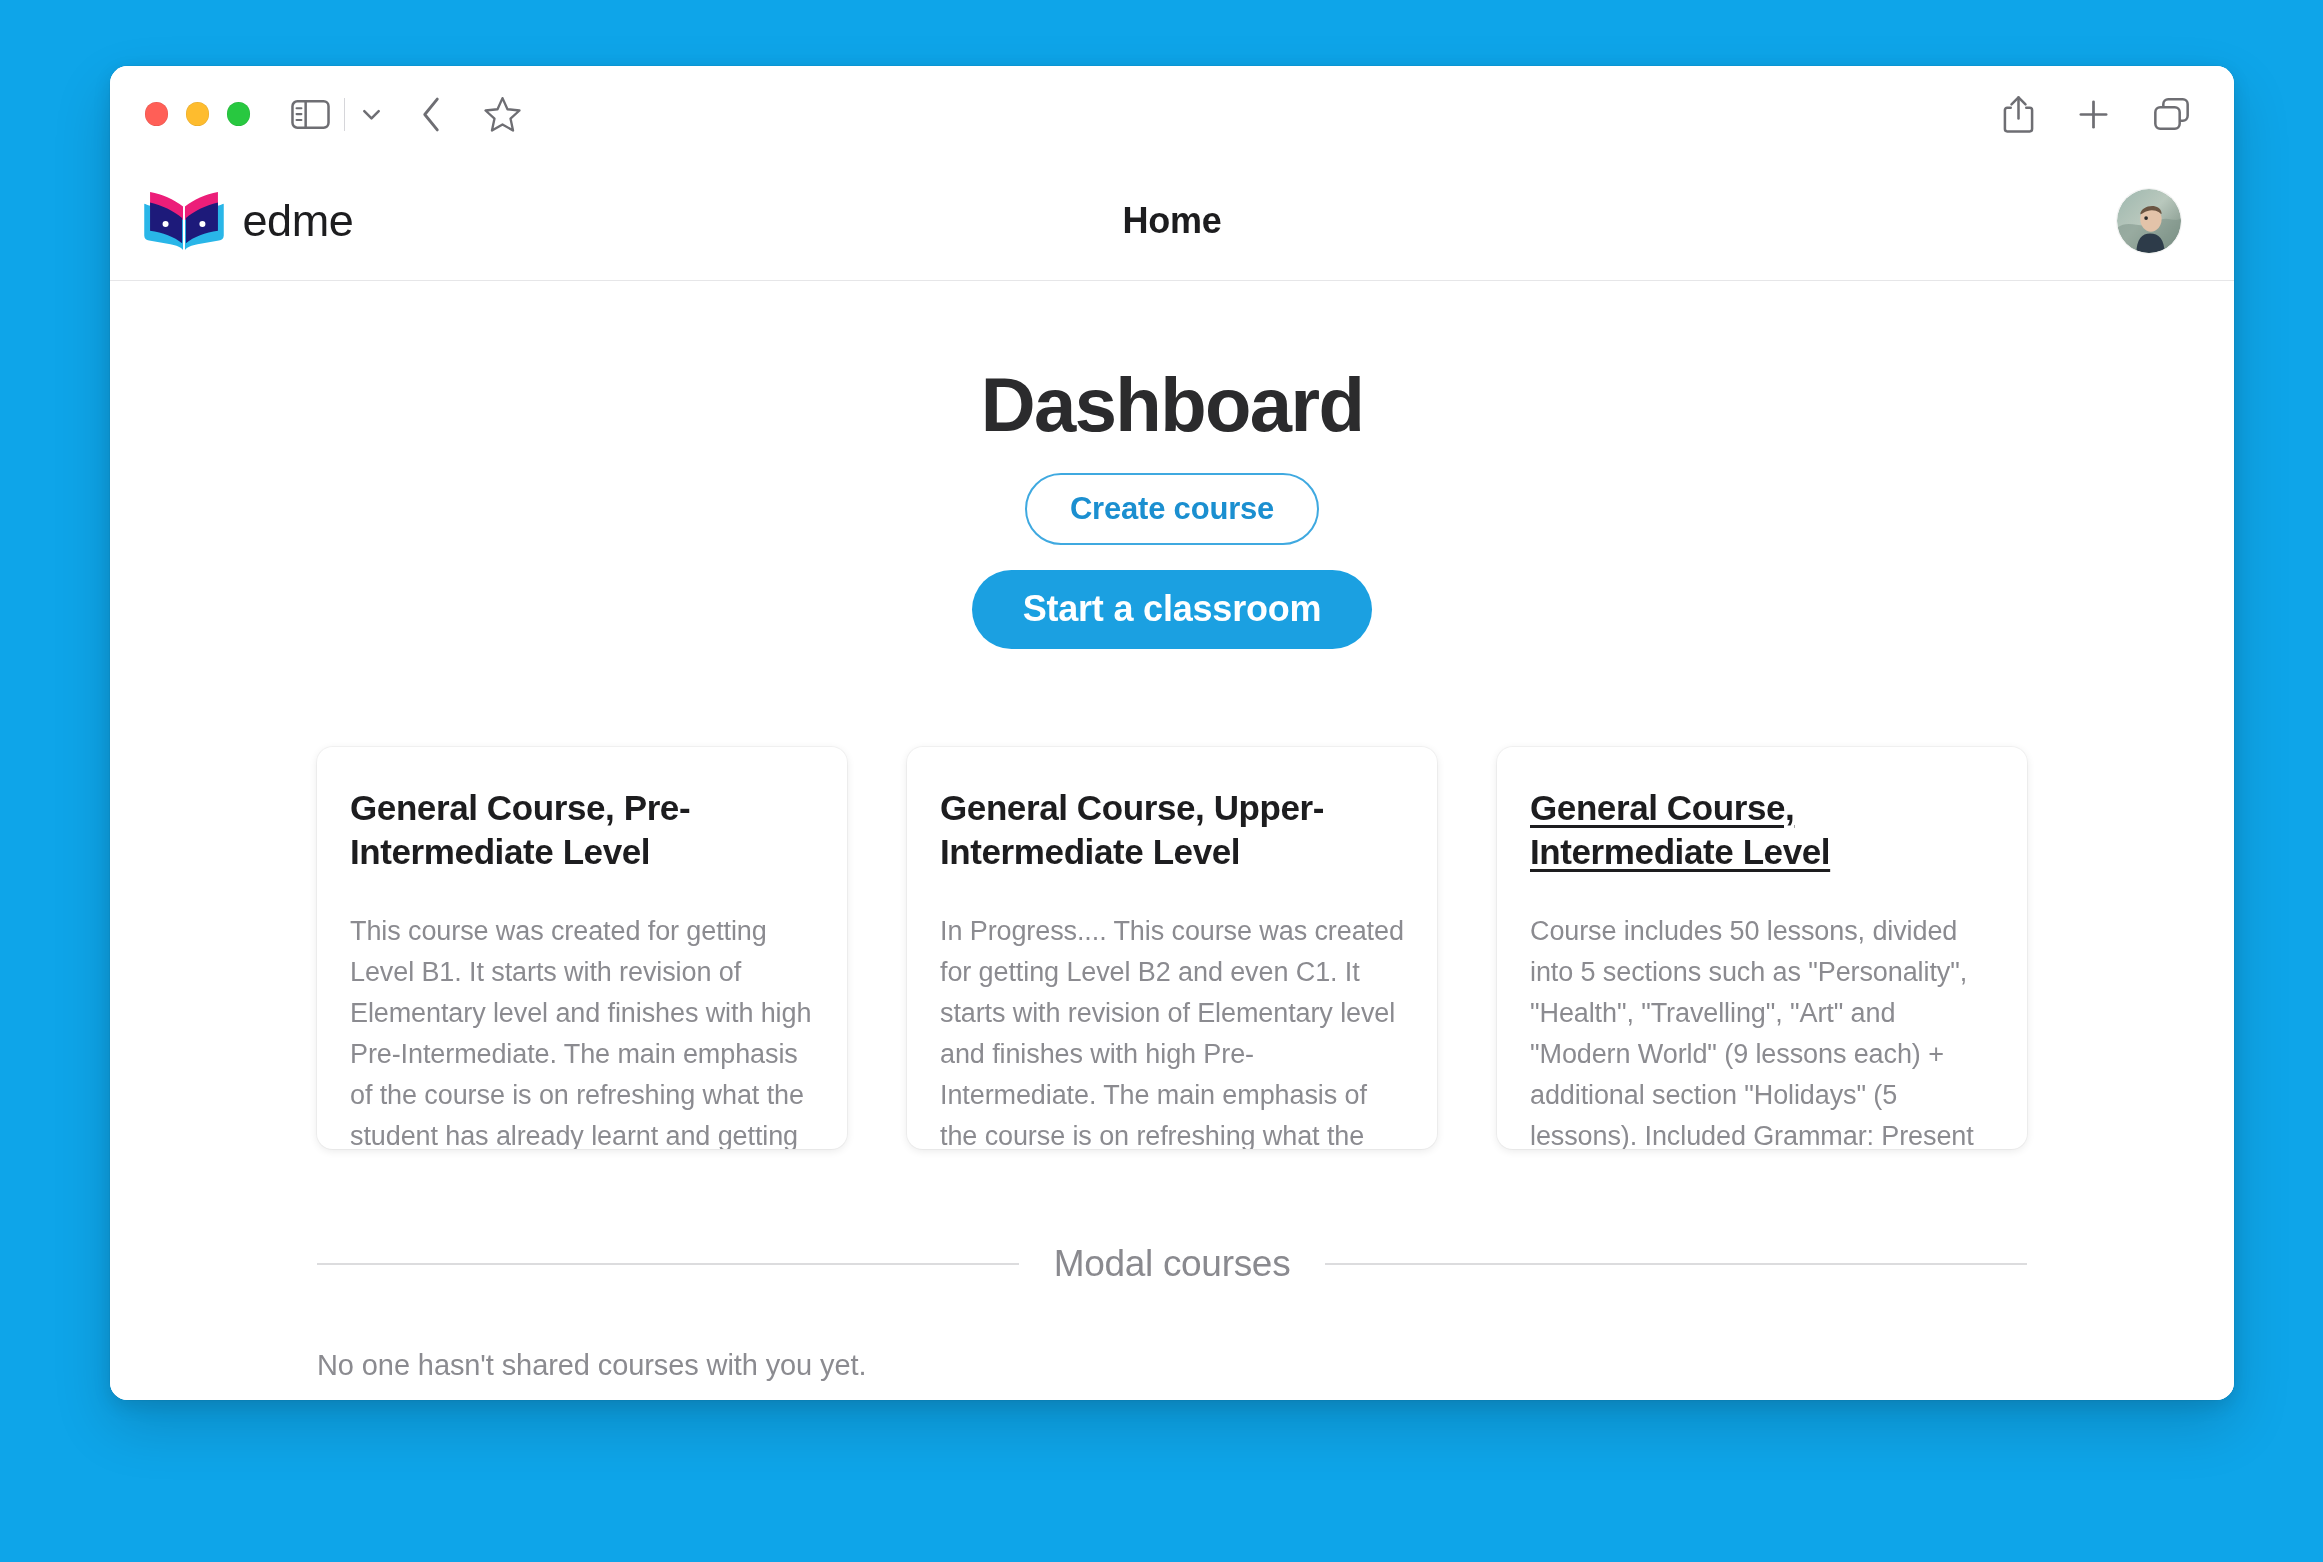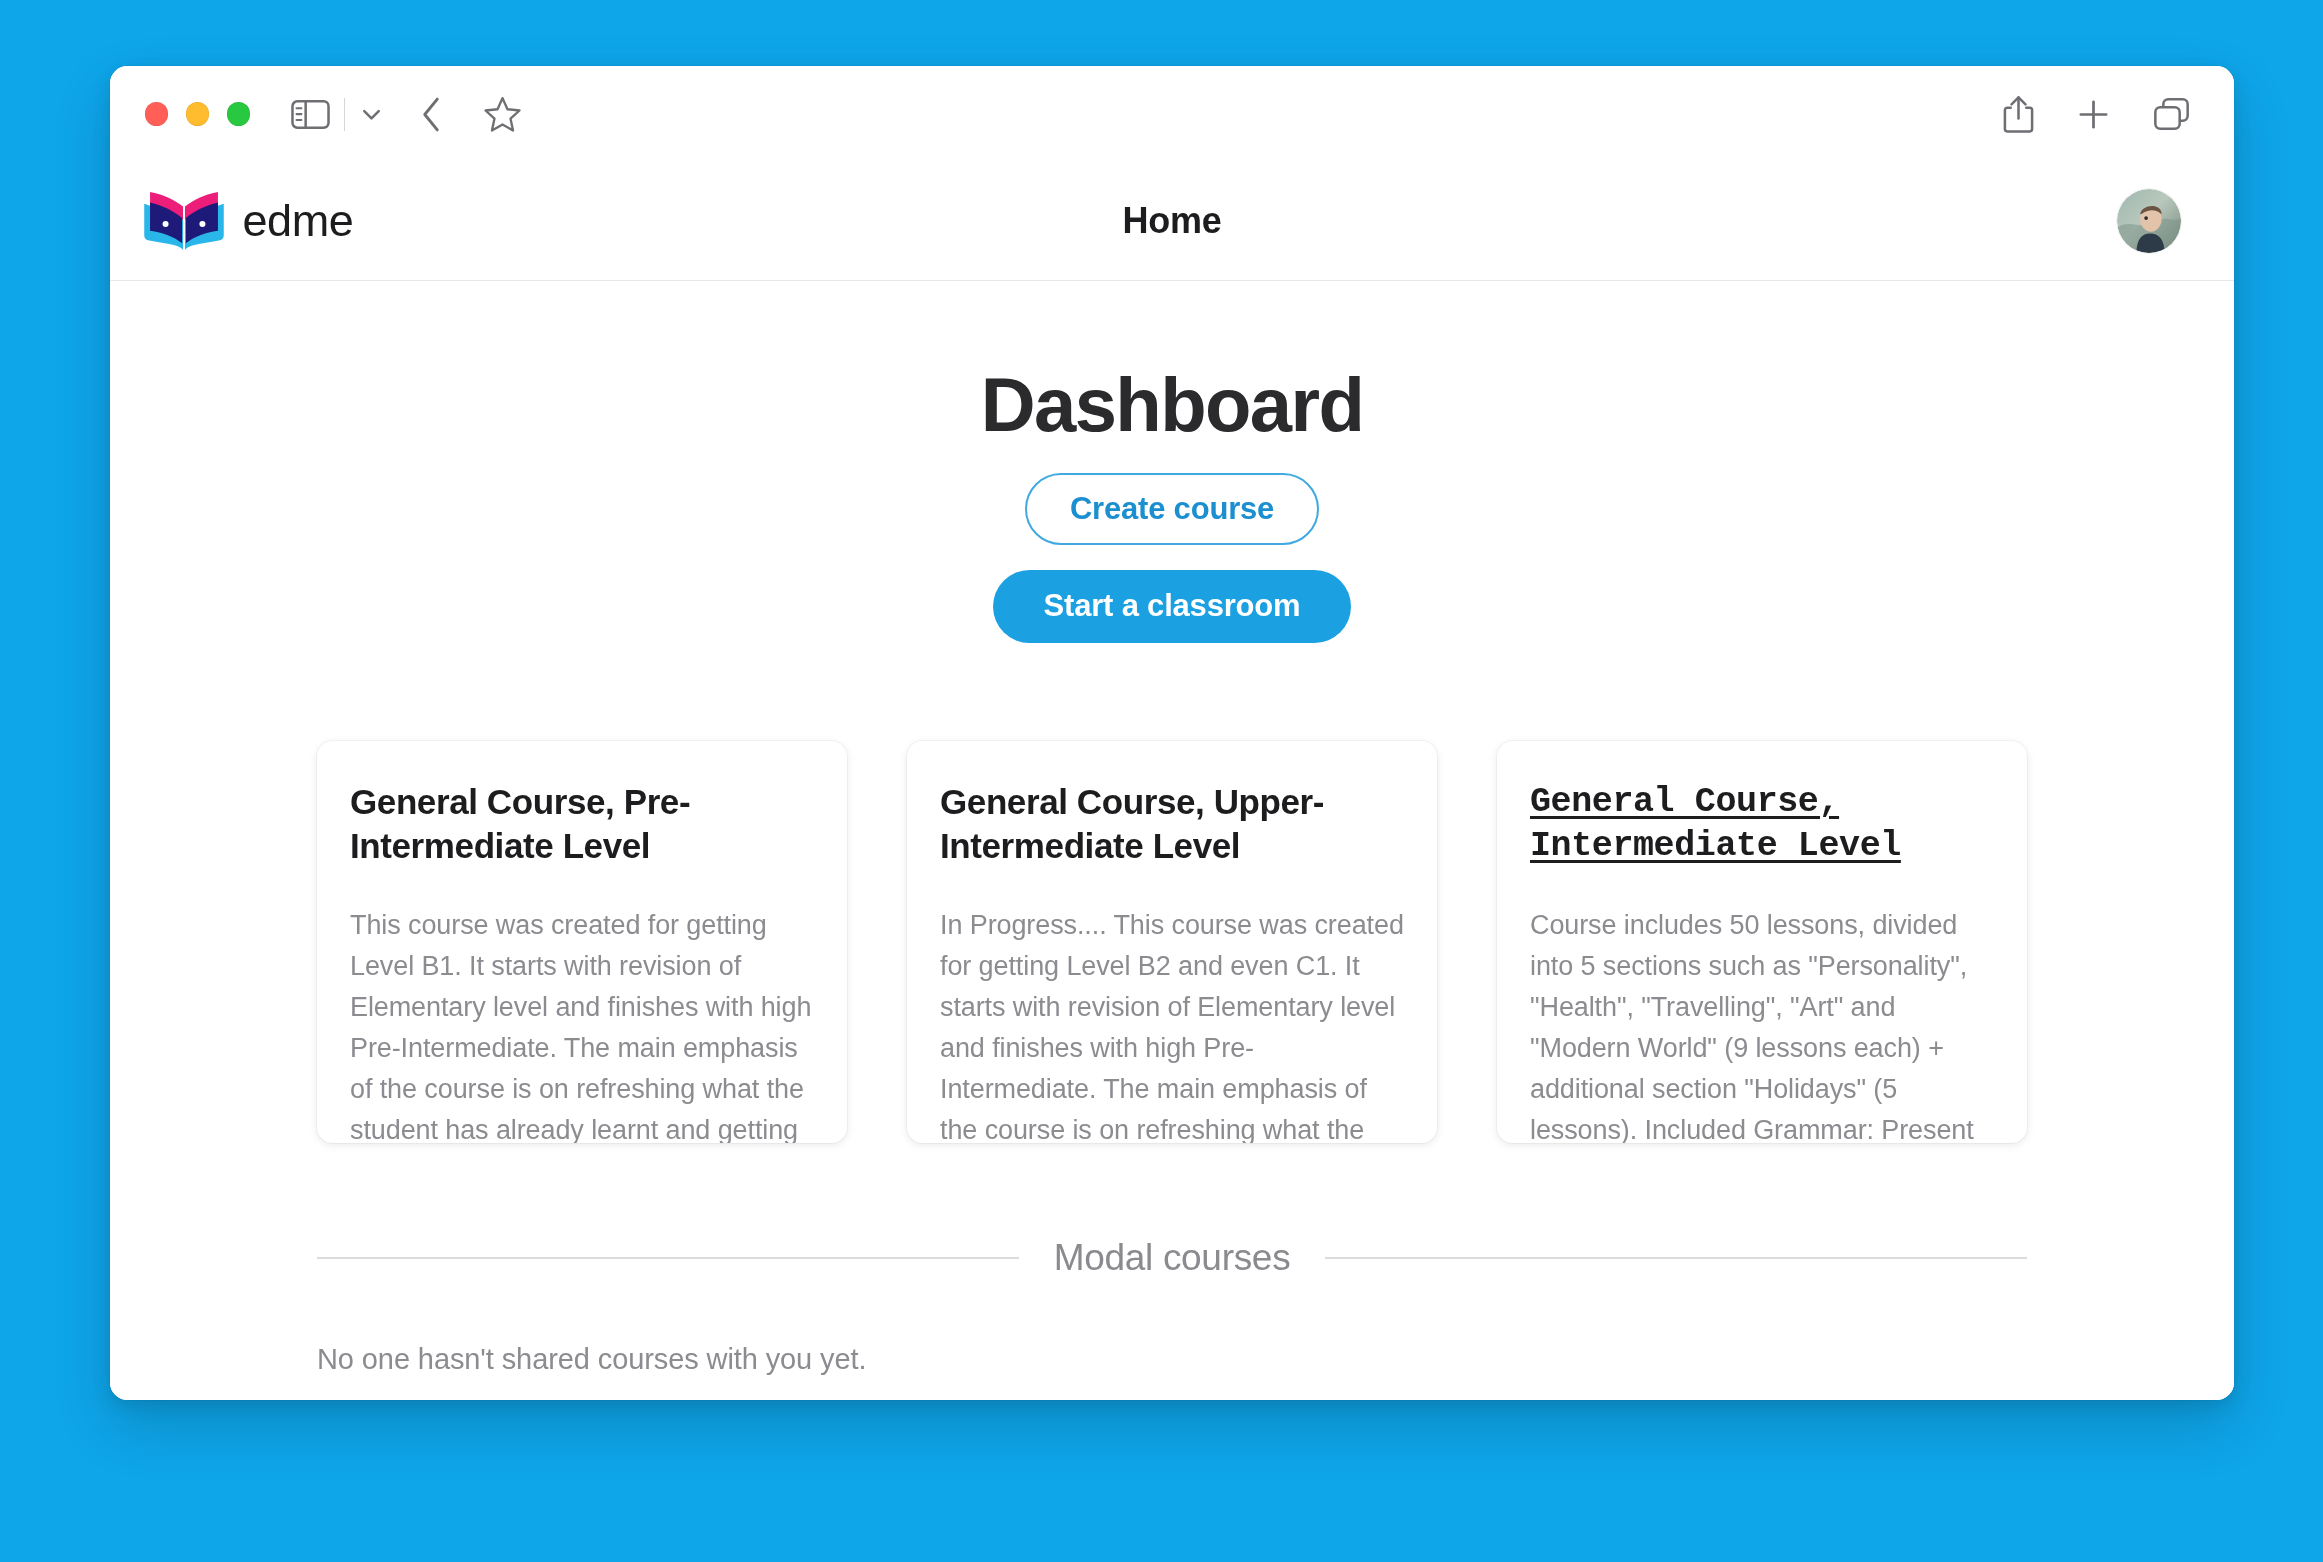--- a/index.html
+++ b/index.html
@@ -227,21 +227,21 @@
   .btn-primary-wrap {
     display: flex;
     justify-content: center;
     margin-top: 25px;
   }
   .btn-primary {
     background: #1ba0e1;
     color: #ffffff;
     border: none;
     border-radius: 974px;
-    font-size: 31px;
+    font-size: 36px;
     font-weight: 700;
     padding: 18.5px 51px;
     letter-spacing: -0.2px;
     cursor: pointer;
     font-family: inherit;
   }
 
   
   .cards {
     display: grid;
@@ -265,21 +265,20 @@
     font-weight: 700;
     color: #1d1d1f;
     line-height: 1.26;
     letter-spacing: -0.4px;
     margin-bottom: 37px;
   }
   .card.hovered .card-title {
     text-decoration: underline;
     text-underline-offset: 4.9px;
     text-decoration-thickness: 2.9px;
-    font-family: Liberation Mono, monospace;
   }
   .card-desc {
     font-size: 27px;
     line-height: 1.52;
     color: #8b8b90;
     letter-spacing: -0.1px;
   }
 
   
   .shared-section {

